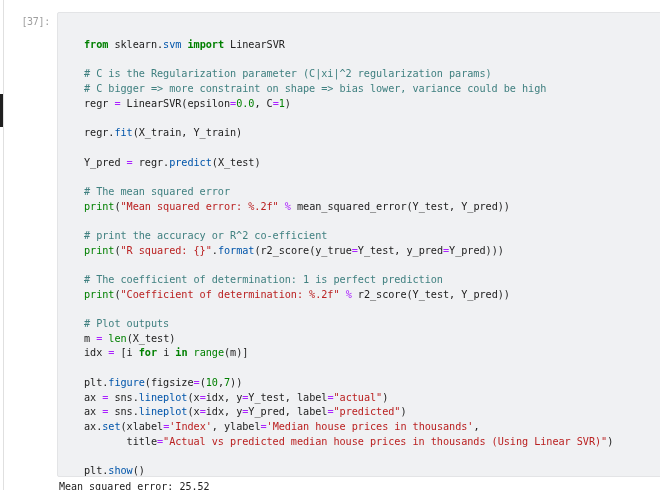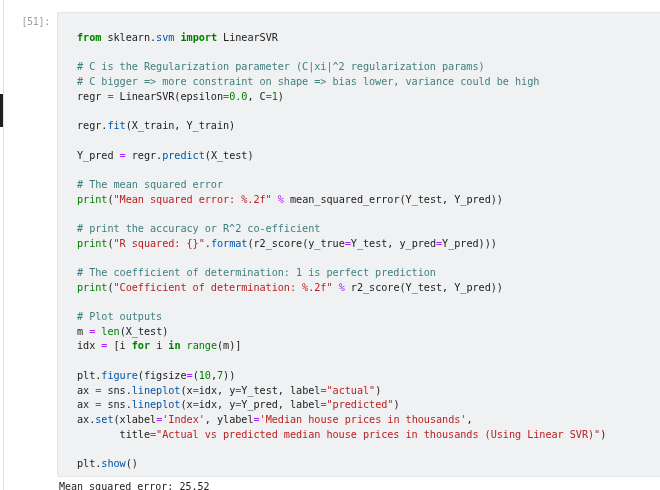--- a/index.html
+++ b/index.html
@@ -25,21 +25,21 @@
     }
     .cell-input {
       position: absolute; left: 57px; top: 12px; width: 610px; height: 465px;
       background: #f0f1f3;
       border: 1px solid #e3e4e6;
       border-radius: 2px;
       box-sizing: border-box;
     }
     .code {
       position: absolute; left: 14px; top: 13px;
-      margin: 5px;
+      margin: 12px;
       font-family: "DejaVu Sans Mono", monospace;
       font-size: 10.2px;
       line-height: 14.7px;
       color: #212121;
       white-space: pre;
       letter-spacing: -0.05px;
     }
     .code .line { display: block; height: 14.7px; }
     .kw { color: #008000; font-weight: bold; }
     .fn { color: #0055aa; }
@@ -54,19 +54,19 @@
       font-size: 10px; color: #212121;
       white-space: pre;
     }
   </style>
 </head>
 <body>
 
 <div class="left-border"></div>
 <div class="active-bar"></div>
 
-<div class="prompt">[51]:</div>
+<div class="prompt">[37]:</div>
 
 <div class="cell-input">
   <pre class="code" id="code"><span class="line"><span class="kw">from</span><span> sklearn.</span><span class="fn">svm</span><span> </span><span class="kw">import</span><span> LinearSVR</span></span><span class="line"> </span><span class="line"><span class="cm"># C is the Regularization parameter (C|xi|^2 regularization params)</span></span><span class="line"><span class="cm"># C bigger =&gt; more constraint on shape =&gt; bias lower, variance could be high</span></span><span class="line"><span>regr </span><span class="op">=</span><span> LinearSVR(epsilon</span><span class="op">=</span><span class="nu">0.0</span><span>, C</span><span class="op">=</span><span class="nu">1</span><span>)</span></span><span class="line"> </span><span class="line"><span>regr.</span><span class="fn">fit</span><span>(X_train, Y_train)</span></span><span class="line"> </span><span class="line"><span>Y_pred </span><span class="op">=</span><span> regr.</span><span class="fn">predict</span><span>(X_test)</span></span><span class="line"> </span><span class="line"><span class="cm"># The mean squared error</span></span><span class="line"><span class="bi">print</span><span>(</span><span class="st">"Mean squared error: %.2f"</span><span> </span><span class="op">%</span><span> mean_squared_error(Y_test, Y_pred))</span></span><span class="line"> </span><span class="line"><span class="cm"># print the accuracy or R^2 co-efficient</span></span><span class="line"><span class="bi">print</span><span>(</span><span class="st">"R squared: {}"</span><span>.</span><span class="fn">format</span><span>(r2_score(y_true</span><span class="op">=</span><span>Y_test, y_pred</span><span class="op">=</span><span>Y_pred)))</span></span><span class="line"> </span><span class="line"><span class="cm"># The coefficient of determination: 1 is perfect prediction</span></span><span class="line"><span class="bi">print</span><span>(</span><span class="st">"Coefficient of determination: %.2f"</span><span> </span><span class="op">%</span><span> r2_score(Y_test, Y_pred))</span></span><span class="line"> </span><span class="line"><span class="cm"># Plot outputs</span></span><span class="line"><span>m </span><span class="op">=</span><span> </span><span class="bi">len</span><span>(X_test)</span></span><span class="line"><span>idx </span><span class="op">=</span><span> [i </span><span class="kw">for</span><span> i </span><span class="kw">in</span><span> </span><span class="bi">range</span><span>(m)]</span></span><span class="line"> </span><span class="line"><span>plt.</span><span class="fn">figure</span><span>(figsize</span><span class="op">=</span><span>(</span><span class="nu">10</span><span>,</span><span class="nu">7</span><span>))</span></span><span class="line"><span>ax </span><span class="op">=</span><span> sns.</span><span class="fn">lineplot</span><span>(x</span><span class="op">=</span><span>idx, y</span><span class="op">=</span><span>Y_test, label</span><span class="op">=</span><span class="st">"actual"</span><span>)</span></span><span class="line"><span>ax </span><span class="op">=</span><span> sns.</span><span class="fn">lineplot</span><span>(x</span><span class="op">=</span><span>idx, y</span><span class="op">=</span><span>Y_pred, label</span><span class="op">=</span><span class="st">"predicted"</span><span>)</span></span><span class="line"><span>ax.</span><span class="fn">set</span><span>(xlabel</span><span class="op">=</span><span class="st">'Index'</span><span>, ylabel</span><span class="op">=</span><span class="st">'Median house prices in thousands'</span><span>,</span></span><span class="line"><span>       title</span><span class="op">=</span><span class="st">"Actual vs predicted median house prices in thousands (Using Linear SVR)"</span><span>)</span></span><span class="line"> </span><span class="line"><span>plt.</span><span class="fn">show</span><span>()</span></span></pre>
 </div>
 
 <div class="output">Mean squared error: 25.52</div>
 
 </body></html>

